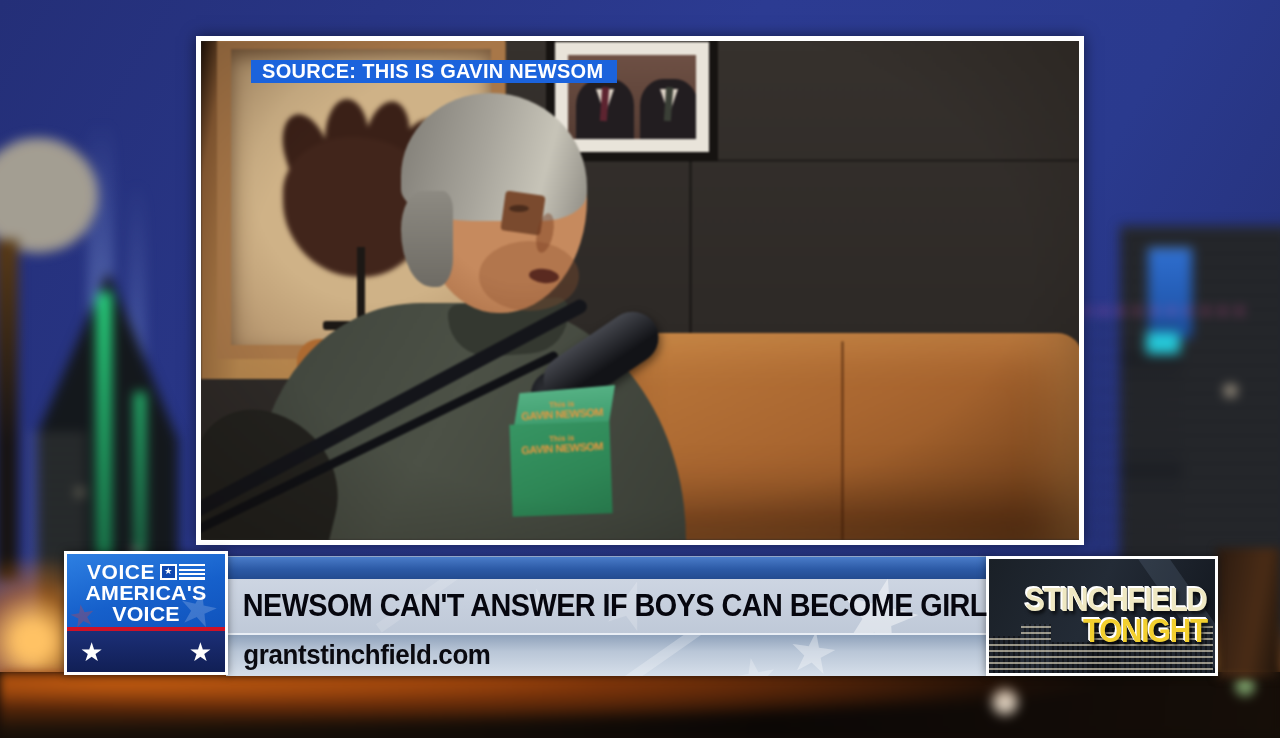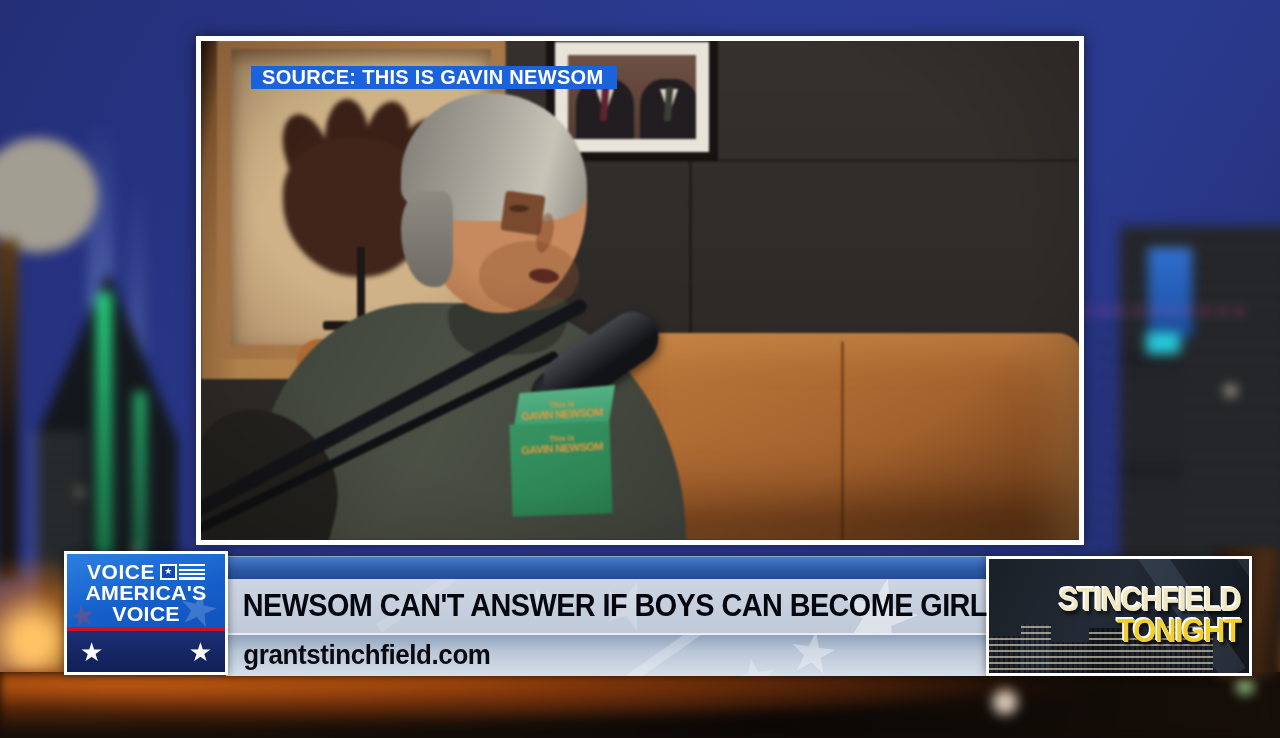--- a/index.html
+++ b/index.html
@@ -146,21 +146,21 @@
   .flag-front { position:absolute; left:0; top:34px; width:100px; height:92px;
     background:linear-gradient(160deg,#379563 0%,#2e8756 60%,#27774b 100%); transform:rotate(-2deg); }
   .flag-text { position:absolute; width:100%; text-align:center; color:#e8973f; font-weight:bold; transform:rotate(-3deg); }
   .flag-text .ft-small { display:block; font-size:8px; line-height:8px; }
   .flag-text .ft-big { display:block; font-size:11px; line-height:11px; letter-spacing:-.5px; }
   .ftx1 { top:12px; } .ftx2 { top:46px; }
 
   .vignette { position:absolute; inset:0; background:radial-gradient(ellipse at 50% 45%,transparent 62%,rgba(10,5,0,.28) 100%); }
 
   
-  .source-tag { position:absolute; left:44px; top:19px; height:35px; display:flex; align-items:center; }
+  .source-tag { position:absolute; left:44px; top:19px; height:35px; display:flex; align-items:flex-start; }
   .source-bar { width:6px; background:#ffffff; }
   .source-box { background:#1b63dc; color:#ffffff; font-weight:bold; font-size:20px;
     letter-spacing:.3px; display:flex; align-items:center; padding:0 14px 0 11px; }
 
   
   .banner { position:absolute; left:226px; top:556px; width:762px; height:120px; overflow:hidden;
     box-shadow:0 0 8px rgba(0,0,0,.4); }
   .banner-blue { position:relative; height:23px;
     background:linear-gradient(#4a7cc9 0%,#2c5aa6 55%,#234b90 100%);
     border-top:1px solid rgba(255,255,255,.5); }
@@ -196,21 +196,21 @@
   .rav-flag-star { width:17px; height:16px; background:#1048b0; border:2px solid #fff; color:#fff;
     font-size:9px; line-height:11px; text-align:center; }
   .rav-flag-stripes { width:26px; height:16px;
     background:repeating-linear-gradient(to bottom,#ffffff 0 2px,transparent 2px 4.5px); }
   .rav-redline { position:absolute; left:0; top:73px; width:100%; height:4px; background:#cf1126; }
   .rav-navy { position:absolute; left:0; top:77px; width:100%; height:41px; background:linear-gradient(#1c2f77,#111f55);
     display:flex; justify-content:space-between; align-items:center; padding:0 13px; }
   .rav-star { color:#ffffff; font-size:26px; line-height:26px; }
 
   
-  .show-box { position:absolute; left:986px; top:556px; width:266px; height:120px;
+  .show-box { position:absolute; left:986px; top:556px; width:232px; height:120px;
     border:3px solid #ffffff; background:linear-gradient(115deg,#1a2027 0%,#232b36 45%,#12161d 100%);
     overflow:hidden; box-shadow:0 0 8px rgba(0,0,0,.45); }
   .show-streak { position:absolute; width:300px; height:26px; background:rgba(130,150,180,.18); transform:rotate(55deg); }
   .ss1 { left:10px; top:-20px; } .ss2 { left:90px; top:-30px; height:14px; opacity:.8; }
   .show-sky { position:absolute; left:-4px; bottom:-3px; width:240px; height:54px; filter:blur(.6px); }
   .bldg { position:absolute; bottom:0; background-color:#1e232c;
     background-image:repeating-linear-gradient(to top,rgba(255,245,215,.55) 0 2px,transparent 2px 6px),
                      repeating-linear-gradient(to right,transparent 0 3px,rgba(0,0,0,.4) 3px 5px); }
   .b1 { left:0; width:40px; height:40px; } .b2 { left:36px; width:30px; height:52px; background-color:#272e39; }
   .b3 { left:64px; width:44px; height:34px; } .b4 { left:104px; width:34px; height:48px; background-color:#161a21; }

